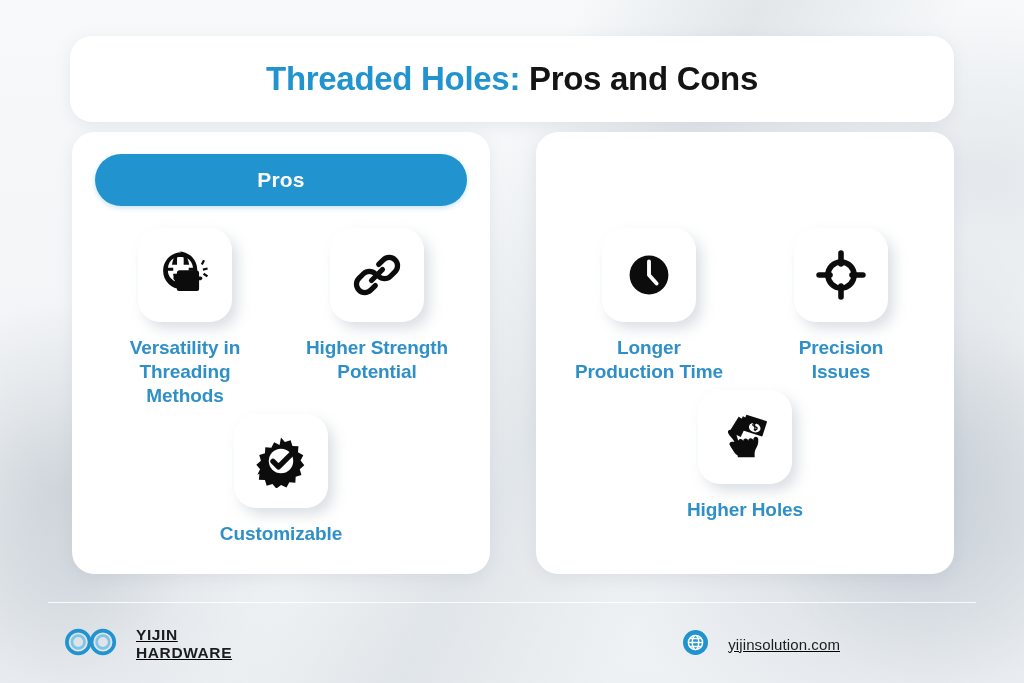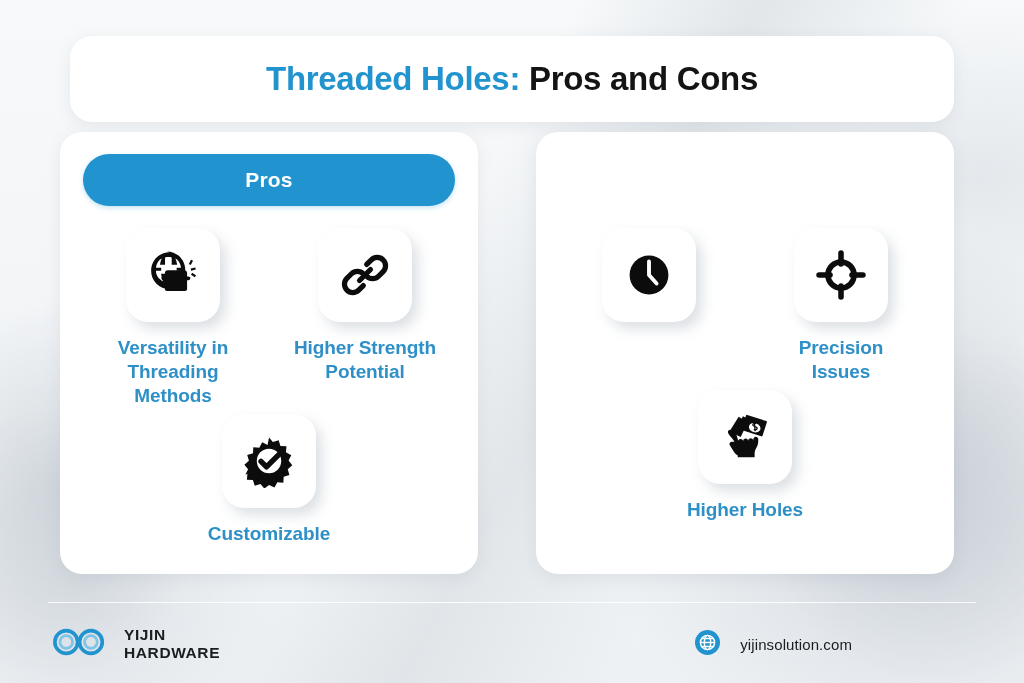--- a/index.html
+++ b/index.html
@@ -62,21 +62,21 @@
   
   .col {
     position: absolute;
     top: 132px;
     width: 418px;
     height: 442px;
     background: #ffffff;
     border-radius: 22px;
     box-shadow: 0 4px 16px rgba(120,135,150,0.13);
   }
-  .col-pros { left: 60px; }
+  .col-pros { left: 72px; }
   .col-cons { left: 536px; }
 
   .pill {
     position: absolute;
     left: 23px; top: 22px;
     width: 372px; height: 52px;
     background: #2193ce;
     border-radius: 26px;
     display: flex; align-items: center; justify-content: center;
     box-shadow: 0 2px 5px rgba(33,147,206,0.25);
@@ -135,21 +135,22 @@
     left: 48px; bottom: 80px;
     width: 928px; height: 1px;
     background: rgba(255,255,255,0.85);
   }
   .footer {
     position: absolute;
     left: 0; bottom: 0;
     width: 900px; height: 78px;
     display: flex; align-items: center;
     justify-content: space-between;
-    padding: 0 48px;
+    padding: 0 60px;
+    text-decoration: underline;
   }
   .brand { display: flex; align-items: center; gap: 14px; }
   .brand-mark { flex: none; }
   .brand-text {
     color: #1a1d20;
     font-size: 15.5px;
     font-weight: bold;
     line-height: 1.16;
     letter-spacing: 0.6px;
     white-space: pre-line;
@@ -227,20 +228,22 @@
 
     <div class="items">
 
       <div class="item">
         <div class="icon-tile">
           <svg width="54" height="54" viewBox="0 0 64 64">
             <circle cx="32" cy="32" r="23" fill="#0c0c0c"></circle>
             <path d="M32 16v16l9 10" fill="none" stroke="#ffffff" stroke-width="4.6" stroke-linecap="round" stroke-linejoin="round"></path>
           </svg>
         </div>
+        <div class="item-label">Longer
+Production Time</div>
       </div>
 
       <div class="item">
         <div class="icon-tile">
           <svg width="54" height="54" viewBox="0 0 64 64">
             <circle cx="32" cy="32" r="15.5" fill="none" stroke="#0c0c0c" stroke-width="6.6"></circle>
             <g stroke="#0c0c0c" stroke-width="6.6" stroke-linecap="round">
               <path d="M32 6v13"></path>
               <path d="M32 45v13"></path>
               <path d="M6 32h13"></path>

